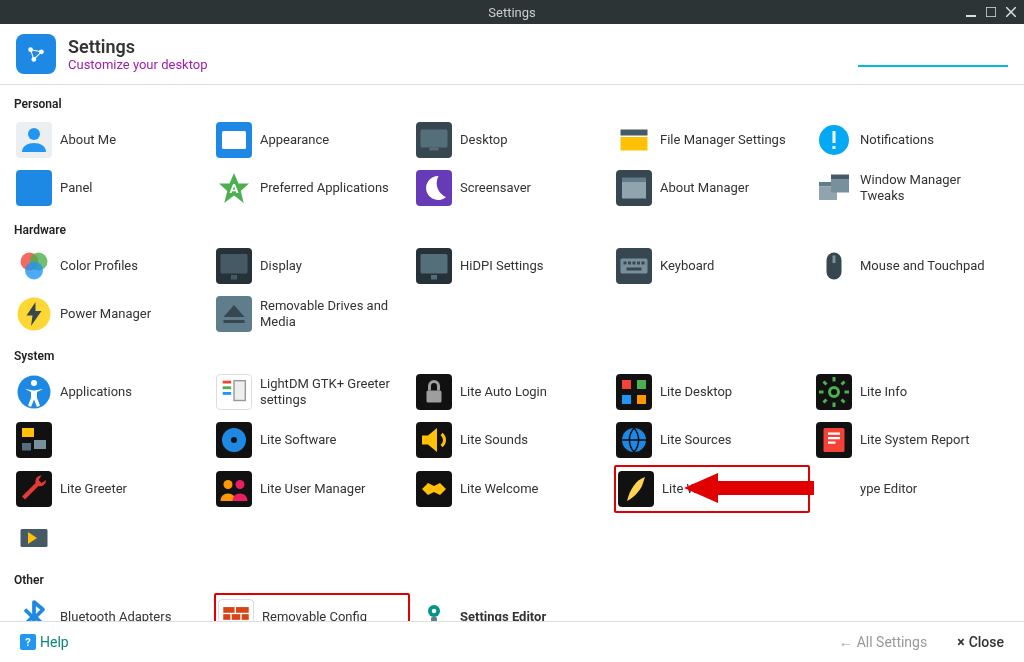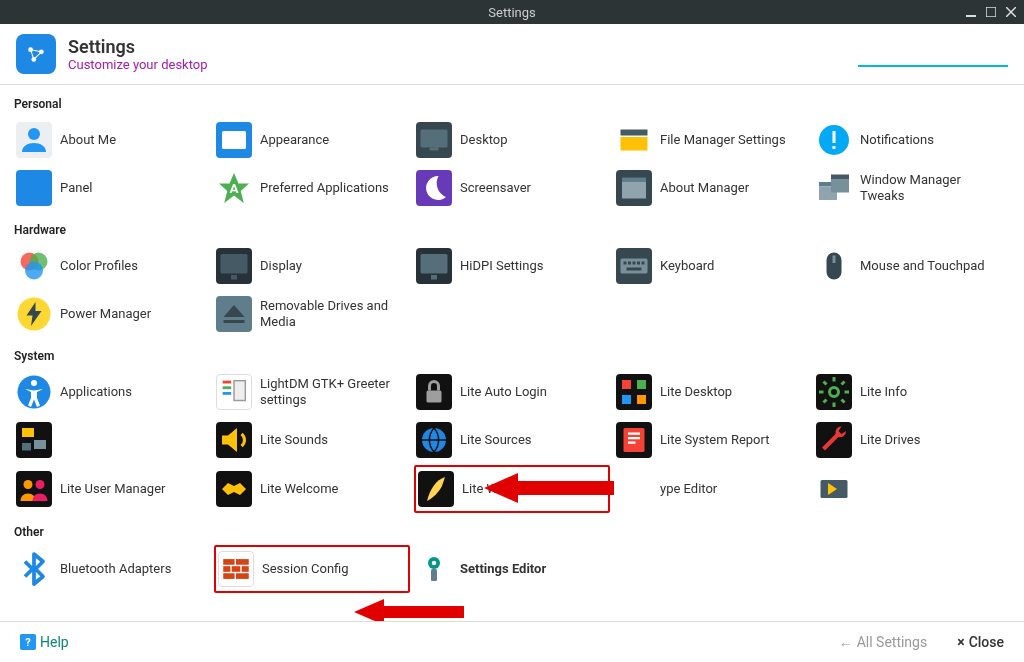--- a/index.html
+++ b/index.html
@@ -309,20 +309,29 @@
             <svg viewBox="0 0 24 24" class="ic-svg">
               <rect x="4" y="4" width="8" height="6" fill="#ffc107"></rect>
               <rect x="12" y="12" width="8" height="6" fill="#78909c"></rect>
               <rect x="4" y="14" width="6" height="5" fill="#546e7a"></rect>
             </svg>
           </div>
       </div>
       <div class="item">
         <div class="item-icon bg-black">
             <svg viewBox="0 0 24 24" class="ic-svg">
+              <circle cx="12" cy="12" r="8" fill="#1e88e5"></circle>
+              <circle cx="12" cy="12" r="2" fill="#111"></circle>
+            </svg>
+          </div>
+        <div class="item-label">Lite Software</div>
+      </div>
+      <div class="item">
+        <div class="item-icon bg-black">
+            <svg viewBox="0 0 24 24" class="ic-svg">
               <polygon points="4,9 8,9 14,4 14,20 8,15 4,15" fill="#ffc107"></polygon>
               <path d="M17 8a5 5 0 0 1 0 8" fill="none" stroke="#ffc107" stroke-width="2"></path>
             </svg>
           </div>
         <div class="item-label">Lite Sounds</div>
       </div>
       <div class="item">
         <div class="item-icon bg-black">
             <svg viewBox="0 0 24 24" class="ic-svg">
               <circle cx="12" cy="12" r="8" fill="#1e88e5"></circle>
@@ -341,21 +350,21 @@
             </svg>
           </div>
         <div class="item-label">Lite System Report</div>
       </div>
       <div class="item">
         <div class="item-icon bg-black">
             <svg viewBox="0 0 24 24" class="ic-svg">
               <path d="M20 6a4 4 0 0 1-5 4L6 19l-2-2 9-9a4 4 0 0 1 4-5l-2 3 2 2z" fill="#e53935"></path>
             </svg>
           </div>
-        <div class="item-label">Lite Drives</div>
+        <div class="item-label">Lite Greeter</div>
       </div>
       <div class="item">
         <div class="item-icon bg-black">
             <svg viewBox="0 0 24 24" class="ic-svg">
               <circle cx="8" cy="9" r="3" fill="#ff9800"></circle>
               <circle cx="16" cy="9" r="3" fill="#e91e63"></circle>
               <path d="M3 20c0-3 2-5 5-5s5 2 5 5" fill="#ff9800"></path>
               <path d="M11 20c0-3 2-5 5-5s5 2 5 5" fill="#e91e63"></path>
             </svg>
           </div>
@@ -410,21 +419,21 @@
             <svg viewBox="0 0 24 24" class="ic-svg">
               <rect x="3" y="5" width="8" height="4" fill="#d84315"></rect>
               <rect x="12" y="5" width="9" height="4" fill="#d84315"></rect>
               <rect x="3" y="10" width="5" height="4" fill="#d84315"></rect>
               <rect x="9" y="10" width="6" height="4" fill="#d84315"></rect>
               <rect x="16" y="10" width="5" height="4" fill="#d84315"></rect>
               <rect x="3" y="15" width="8" height="4" fill="#d84315"></rect>
               <rect x="12" y="15" width="9" height="4" fill="#d84315"></rect>
             </svg>
           </div>
-        <div class="item-label">Session Config</div>
+        <div class="item-label">Removable Config</div>
       </div>
       <div class="item" style="position:relative;font-weight:bold;">
         <div class="item-icon" style="background:transparent;">
             <svg viewBox="0 0 24 24" class="ic-svg">
               <circle cx="12" cy="8" r="4" fill="#009688"></circle>
               <circle cx="12" cy="8" r="1.5" fill="#fff"></circle>
               <rect x="10" y="12" width="4" height="8" fill="#607d8b" rx="1"></rect>
             </svg>
           </div>
         <div class="item-label">Settings Editor</div>

